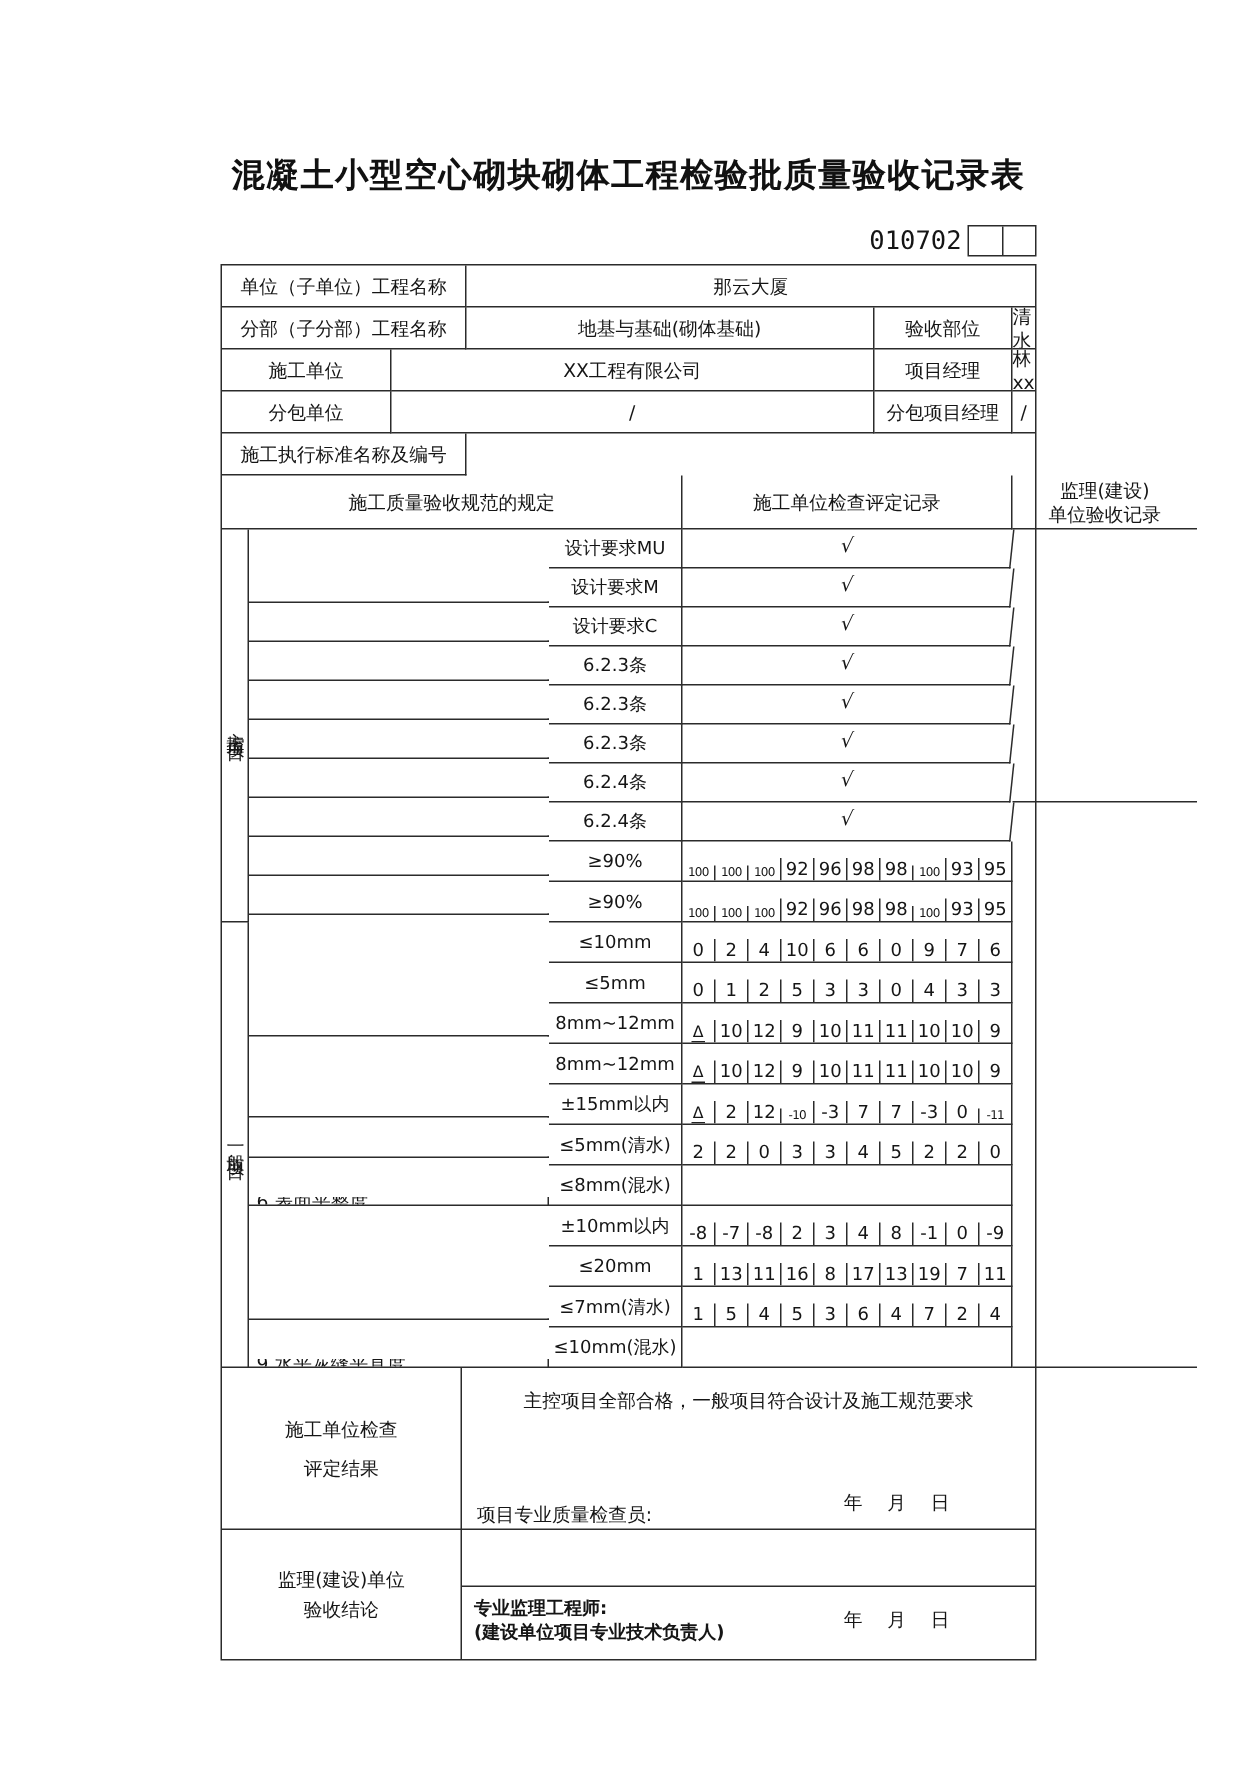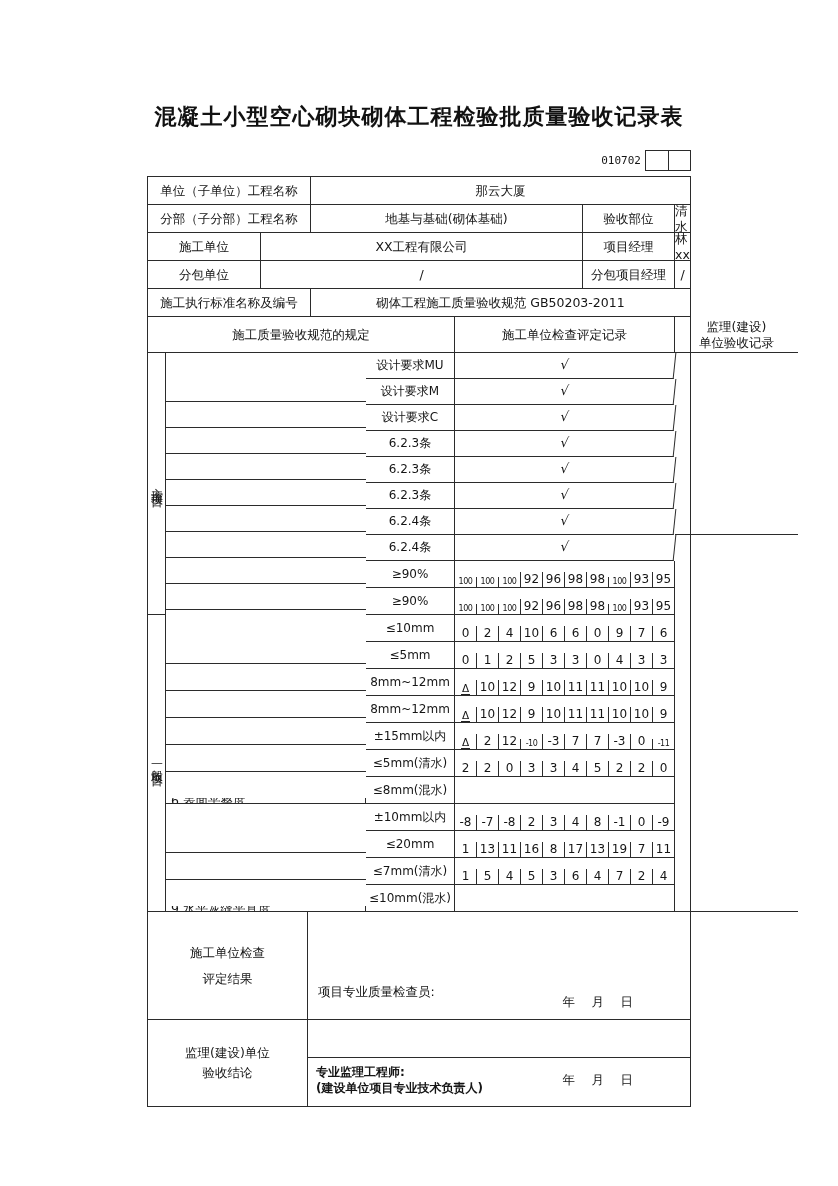--- a/index.html
+++ b/index.html
@@ -1,21 +1,21 @@
 <!DOCTYPE html>
 <html><head>
 <meta charset="utf-8">
 <style>
   * { box-sizing: border-box; margin: 0; padding: 0; }
   html,body { background:#fff; }
   .page { width:838px; height:1186px; background:#fff; font-family:"DejaVu Sans", sans-serif; color:#151515; position:relative; overflow:hidden; }
   .sheet { width:544px; margin:0 auto; }
   .title { text-align:center; padding-top:102px; font-size:22px; font-weight:bold; letter-spacing:1px; color:#111; }
   .code-row { display:flex; justify-content:flex-end; align-items:center; margin-top:18px; margin-bottom:5px; height:21px; }
-  .code-num { font-size:11px; margin-right:4px; font-family:"DejaVu Sans Mono", monospace; }
+  .code-num { font-size:17px; margin-right:4px; font-family:"DejaVu Sans Mono", monospace; }
   .code-boxes { display:flex; border:1px solid #2b2b2b; height:21px; }
   .code-box { width:22px; height:100%; }
   .code-box + .code-box { border-left:1px solid #2b2b2b; }
 
   .form { border:1px solid #2b2b2b; }
   .cell { border-right:1px solid #2b2b2b; border-bottom:1px solid #2b2b2b; display:flex; align-items:center; justify-content:center; font-size:12.5px; overflow:hidden; line-height:1.25; }
   .lc { border-right:none; }
 
   
   .irow { display:flex; height:28px; }
@@ -35,21 +35,21 @@
   .delta { display:inline-block; border-bottom:1px solid #222; font-size:10.5px; line-height:1; padding:0 1px 1px 1px; }
 
   
   .sectA { display:flex; height:108px; }
   .sectA-left { width:160px; flex-direction:column; gap:10px; font-size:12.5px; }
   .sectA-right { flex:1; display:flex; flex-direction:column; }
   .sa-row1 { display:flex; height:30px; }
   .sa-row1 .cell { height:100%; }
   .sa-body { flex:1; border-bottom:1px solid #2b2b2b; position:relative; }
   .sa-conclusion { position:absolute; top:14px; left:0; right:0; text-align:center; font-size:12.5px; }
-  .sa-inspector { position:absolute; left:10px; bottom:18px; font-size:12.5px; }
+  .sa-inspector { position:absolute; left:10px; bottom:0; font-size:12.5px; }
   .sa-date { position:absolute; right:55px; bottom:8px; font-size:12.5px; letter-spacing:2px; }
   .sectB { display:flex; height:86px; }
   .sectB-left { width:160px; flex-direction:column; gap:4px; font-size:12.5px; border-bottom:none; }
   .sectB-right { flex:1; display:flex; flex-direction:column; }
   .sb-top { height:38px; border-bottom:1px solid #2b2b2b; }
   .sb-bottom { flex:1; position:relative; }
   .sb-engineer { position:absolute; left:8px; top:6px; font-size:12px; line-height:1.35; font-weight:bold; }
   .sb-date { position:absolute; right:55px; top:14px; font-size:12.5px; letter-spacing:2px; }
   .two-line span { display:block; text-align:center; }
 </style>
@@ -88,21 +88,20 @@
         <div class="cell lc" style="flex:1">林xx</div>
       </div>
       <div class="irow">
         <div class="cell" style="width:113px">分包单位</div>
         <div class="cell" style="width:322px">/</div>
         <div class="cell" style="width:92px">分包项目经理</div>
         <div class="cell lc" style="flex:1">/</div>
       </div>
       <div class="irow">
         <div class="cell" style="width:163px">施工执行标准名称及编号</div>
-        <div class="cell lc" style="flex:1">砌体工程施工质量验收规范  GB50203-2011</div>
       </div>
 
       <div class="main-grid">
         <div class="cell hc" style="grid-column:1/4;grid-row:1">施工质量验收规范的规定</div>
         <div class="cell hc" style="grid-column:4;grid-row:1">施工单位检查评定记录</div>
         <div class="cell hc lc two-line" style="grid-column:5;grid-row:1">
           <span>监理(建设)</span>
           <span>单位验收记录</span>
         </div>
 
@@ -166,21 +165,20 @@
             <div class="vcell">98</div>
             <div class="vcell">98</div>
             <div class="vcell sm">100</div>
             <div class="vcell">93</div>
             <div class="vcell">95</div>
           </div>
 
         <div class="cell lc" style="grid-column:5;grid-row:2/9"></div>
         <div class="cell lc" style="grid-column:5;grid-row:9/23"></div>
 
-        <div class="cell il" style="grid-column:2;grid-row:12">1.轴线位移</div>
         <div class="cell rq" style="grid-column:3;grid-row:12">≤10mm</div>
         <div class="cell cells" style="grid-column:4;grid-row:12">
             <div class="vcell">0</div>
             <div class="vcell">2</div>
             <div class="vcell">4</div>
             <div class="vcell">10</div>
             <div class="vcell">6</div>
             <div class="vcell">6</div>
             <div class="vcell">0</div>
             <div class="vcell">9</div>
@@ -196,21 +194,20 @@
             <div class="vcell">2</div>
             <div class="vcell">5</div>
             <div class="vcell">3</div>
             <div class="vcell">3</div>
             <div class="vcell">0</div>
             <div class="vcell">4</div>
             <div class="vcell">3</div>
             <div class="vcell">3</div>
           </div>
 
-        <div class="cell il" style="grid-column:2;grid-row:14">3.水平灰缝厚度</div>
         <div class="cell rq" style="grid-column:3;grid-row:14">8mm~12mm</div>
         <div class="cell cells" style="grid-column:4;grid-row:14">
             <div class="vcell">
               <span class="delta">Δ</span>
             </div>
             <div class="vcell">10</div>
             <div class="vcell">12</div>
             <div class="vcell">9</div>
             <div class="vcell">10</div>
             <div class="vcell">11</div>
@@ -275,21 +272,20 @@
             <div class="vcell"></div>
             <div class="vcell"></div>
             <div class="vcell"></div>
             <div class="vcell"></div>
             <div class="vcell"></div>
             <div class="vcell"></div>
             <div class="vcell"></div>
             <div class="vcell"></div>
           </div>
 
-        <div class="cell il" style="grid-column:2;grid-row:19">7.门窗洞口</div>
         <div class="cell rq" style="grid-column:3;grid-row:19">±10mm以内</div>
         <div class="cell cells" style="grid-column:4;grid-row:19">
             <div class="vcell">-8</div>
             <div class="vcell">-7</div>
             <div class="vcell">-8</div>
             <div class="vcell">2</div>
             <div class="vcell">3</div>
             <div class="vcell">4</div>
             <div class="vcell">8</div>
             <div class="vcell">-1</div>
@@ -341,20 +337,21 @@
           </div>
       </div>
 
       <div class="sectA">
         <div class="cell sectA-left two-line">
           <span>施工单位检查</span>
           <span>评定结果</span>
         </div>
         <div class="sectA-right">
           <div class="sa-body">
+            <div class="sa-conclusion">主控项目全部合格，一般项目符合设计及施工规范要求</div>
             <div class="sa-inspector">项目专业质量检查员:</div>
             <div class="sa-date">年　月　日</div>
           </div>
         </div>
       </div>
 
       <div class="sectB">
         <div class="cell sectB-left two-line">
           <span>监理(建设)单位</span>
           <span>验收结论</span>

